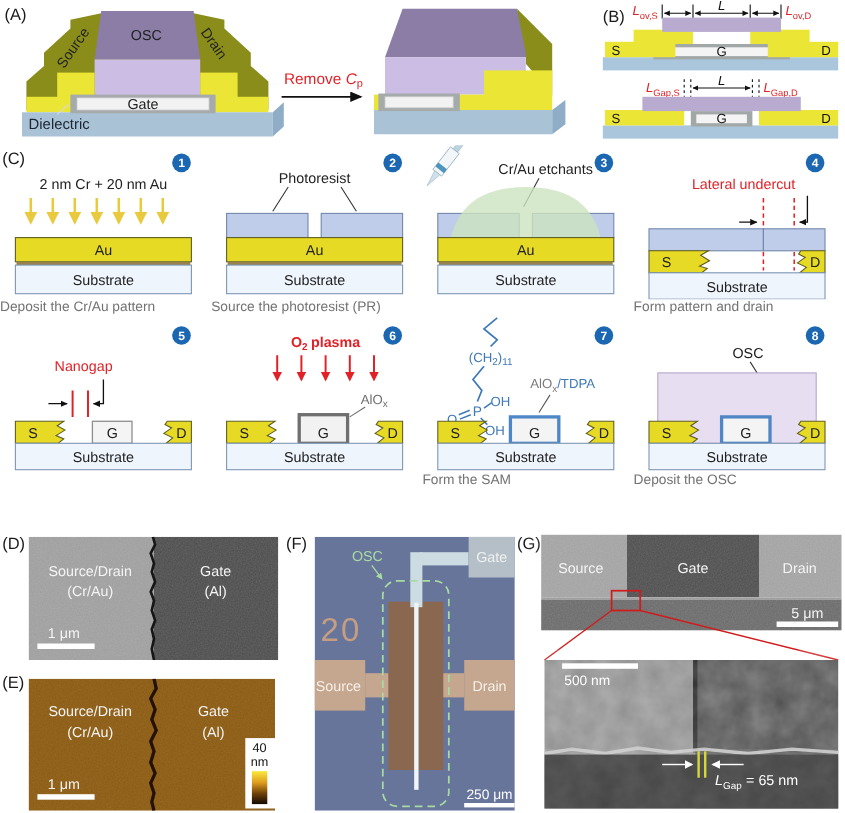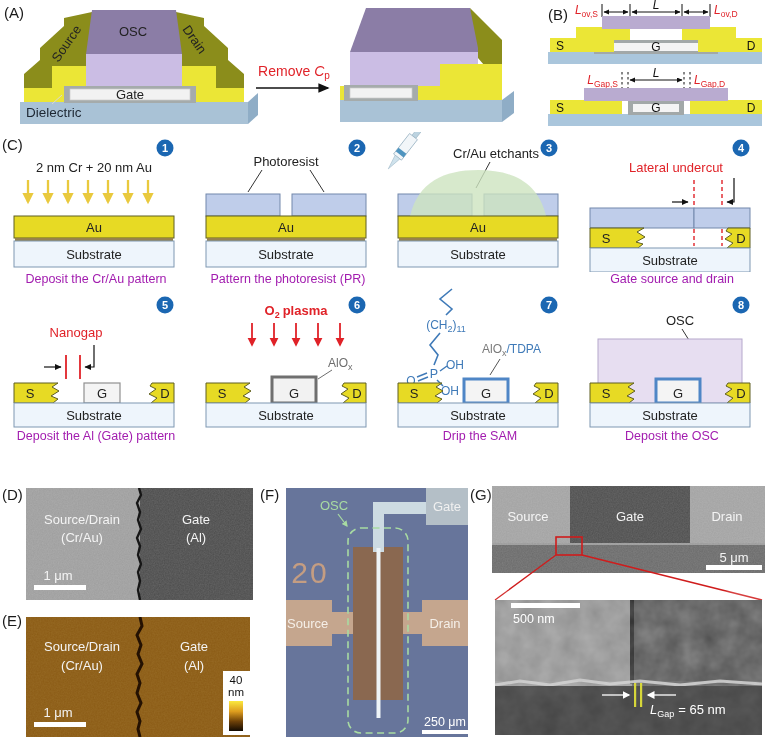--- a/index.html
+++ b/index.html
@@ -4,21 +4,21 @@
 <style>
   html,body{margin:0;padding:0;background:#fff}
   #fig{position:relative;width:768px;height:739px;background:#ffffff;
        font-family:"Liberation Sans",sans-serif;overflow:hidden}
   #fig svg{display:block}
   svg text{font-family:"Liberation Sans",sans-serif}
   .abs{position:absolute}
   .plabel{position:absolute;font-size:15px;color:#1a1a1a}
   .st{font-size:13px;fill:#222;text-anchor:middle}
   .st2{font-size:12px;fill:#111;text-anchor:middle}
-  .cap{font-size:12.5px;color:#a21caf;text-align:center;line-height:15px}
+  .cap{font-size:12.5px;color:#737373;text-align:left;line-height:15px}
   .badgeT{font-size:11px;font-weight:bold;fill:#fff;text-anchor:middle}
   .redT{fill:#e02228}
   .whiteT{fill:#f4f4f4}
   .au{fill:#e7da24;stroke:#5f5f22;stroke-width:1}
   .sub{fill:#eef5fc;stroke:#7e97b2;stroke-width:1}
   .pr{fill:#bfcdea;stroke:#7388ab;stroke-width:1}
   .cr{fill:#97824d}
   .cell{width:192px;text-align:center}
   #panelC{position:absolute;left:0;top:132px;display:grid;grid-template-columns:repeat(4,192px)}
 </style>
@@ -165,21 +165,21 @@
         <line x1="70" y1="38" x2="56" y2="60" stroke="#333" stroke-width="1"></line>
         <line x1="118" y1="38" x2="132" y2="60" stroke="#333" stroke-width="1"></line>
         <rect x="14" y="62" width="74" height="22" class="pr"></rect>
         <rect x="100" y="62" width="74" height="22" class="pr"></rect>
         <rect x="14" y="84" width="160" height="22" class="au"></rect>
         <rect x="15" y="106" width="158" height="3" class="cr"></rect>
         <rect x="14" y="109" width="160" height="26" class="sub"></rect>
         <text x="94" y="100" class="st">Au</text>
         <text x="94" y="127" class="st">Substrate</text>
       </svg>
-      <div class="cap">Pattern the photoresist (PR)</div>
+      <div class="cap">Source the photoresist (PR)</div>
     </div>
 
     <div class="cell">
       <svg width="188" height="140" viewBox="0 0 188 140">
         <circle cx="165" cy="16" r="8.5" fill="#1b67b2"></circle>
         <text x="165" y="20" class="badgeT">3</text>
         <g transform="rotate(38 20 20)">
           <rect x="16" y="-6" width="5" height="8" fill="#bcd3e0" stroke="#9ab4c4" stroke-width="0.6"></rect>
           <rect x="13" y="2" width="10" height="26" fill="#f2f6f9" stroke="#9ab4c4" stroke-width="0.8"></rect>
           <rect x="13" y="20" width="10" height="4.5" fill="#4f94bf"></rect>
@@ -214,21 +214,21 @@
         <polyline points="158,46 158,70 151,70" fill="none" stroke="#111" stroke-width="1.2" marker-end="url(#m4b)"></polyline>
         <rect x="14" y="76" width="104" height="20" class="pr"></rect>
         <rect x="118" y="76" width="56" height="20" class="pr"></rect>
         <path d="M14,96 H68 L61,100 L69,105 L60,110 L67,112 L62,116 H14 Z" class="au"></path>
         <path d="M152,96 H174 V116 H151 L157,111 L149,107 L156,102 L150,99 Z" class="au"></path>
         <rect x="14" y="116" width="160" height="24" class="sub"></rect>
         <text x="30" y="111" class="st">S</text>
         <text x="165" y="111" class="st">D</text>
         <text x="94" y="133" class="st">Substrate</text>
       </svg>
-      <div class="cap">Gate source and drain</div>
+      <div class="cap">Form pattern and drain</div>
     </div>
 
     <div class="cell">
       <svg width="188" height="142" viewBox="0 0 188 142">
         <defs>
             <marker id="m5b" orient="auto" markerWidth="7" markerHeight="7" refX="5" refY="2.5">
               <path d="M0,0L5.5,2.5L0,5Z" fill="#111"></path>
             </marker>
           </defs>
         <circle cx="165" cy="18" r="8.5" fill="#1b67b2"></circle>
@@ -240,21 +240,20 @@
         <polyline points="94,58 94,80 85,80" fill="none" stroke="#111" stroke-width="1.2" marker-end="url(#m5b)"></polyline>
         <path d="M14,96 H58 L52,100 L59,104 L51,109 L58,112 L53,116 H14 Z" class="au"></path>
         <rect x="84" y="96" width="36" height="20" fill="#f4f4f4" stroke="#909090" stroke-width="1.2"></rect>
         <path d="M152,96 H174 V116 H151 L157,111 L149,107 L156,102 L150,99 Z" class="au"></path>
         <rect x="14" y="116" width="160" height="24" class="sub"></rect>
         <text x="30" y="111" class="st">S</text>
         <text x="102" y="111" class="st">G</text>
         <text x="165" y="111" class="st">D</text>
         <text x="94" y="133" class="st">Substrate</text>
       </svg>
-      <div class="cap">Deposit the Al (Gate) pattern</div>
     </div>
 
     <div class="cell">
       <svg width="188" height="142" viewBox="0 0 188 142">
         <defs>
             <marker id="m6r" orient="auto" markerWidth="7" markerHeight="7" refX="4" refY="2.5">
               <path d="M0,0L5,2.5L0,5Z" fill="#e02228"></path>
             </marker>
           </defs>
         <circle cx="165" cy="18" r="8.5" fill="#1b67b2"></circle>
@@ -301,21 +300,21 @@
         <line x1="116" y1="72" x2="106" y2="88" stroke="#555" stroke-width="1"></line>
         <path d="M14,96 H58 L52,100 L59,104 L51,109 L58,112 L53,116 H14 Z" class="au"></path>
         <rect x="80" y="92" width="44" height="24" fill="#f4f4f4" stroke="#4f86c6" stroke-width="3"></rect>
         <path d="M152,96 H174 V116 H151 L157,111 L149,107 L156,102 L150,99 Z" class="au"></path>
         <rect x="14" y="116" width="160" height="24" class="sub"></rect>
         <text x="30" y="111" class="st">S</text>
         <text x="102" y="111" class="st">G</text>
         <text x="165" y="111" class="st">D</text>
         <text x="94" y="133" class="st">Substrate</text>
       </svg>
-      <div class="cap">Drip the SAM</div>
+      <div class="cap">Form the SAM</div>
     </div>
 
     <div class="cell">
       <svg width="188" height="142" viewBox="0 0 188 142">
         <circle cx="165" cy="18" r="8.5" fill="#1b67b2"></circle>
         <text x="165" y="22" class="badgeT">8</text>
         <text x="104" y="38" class="st">OSC</text>
         <line x1="106" y1="42" x2="116" y2="58" stroke="#333" stroke-width="1"></line>
         <rect x="22" y="52" width="144" height="64" fill="#e7def1" stroke="#b5a8cc" stroke-width="1"></rect>
         <path d="M14,96 H58 L52,100 L59,104 L51,109 L58,112 L53,116 H14 Z" class="au"></path>

